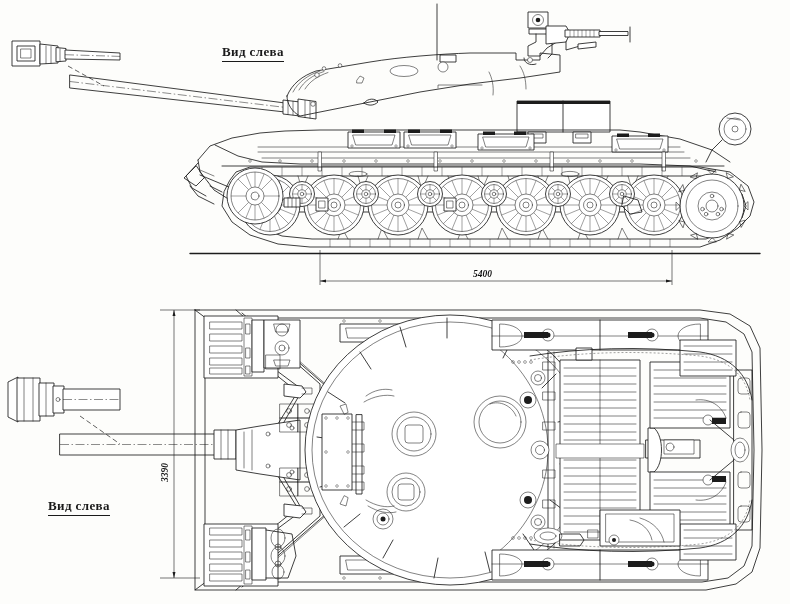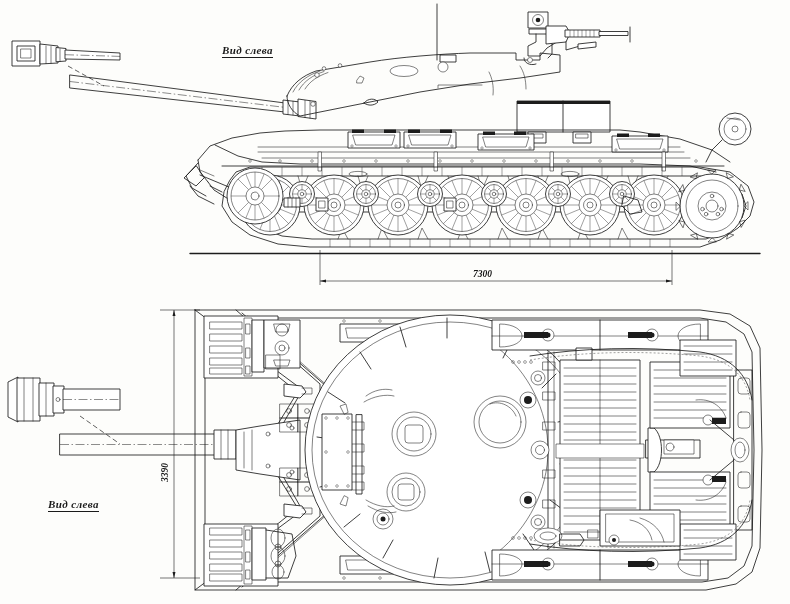--- a/index.html
+++ b/index.html
@@ -6,23 +6,22 @@
   body{
     width:790px;height:604px;overflow:hidden;
     font-family:"Liberation Serif", serif;
     background:#fdfdfb;
   }
   #sheet{position:relative;width:790px;height:604px;background:#fdfdfb;}
   svg{display:block;}
   .lbl{
     position:absolute;
     font-family:"Liberation Serif", serif;
-    font-style:italic;
     font-weight:700;
-    font-size:11px;
+    font-size:13px;
     color:#1a1a1a;
     letter-spacing:.4px;
     border-bottom:1px solid #1a1a1a;
     padding-bottom:1px;
     white-space:nowrap;
   }
   #label-left-view{left:222px;top:44px;}
   #label-top-view{left:48px;top:498px;}
   .dimtext{
     position:absolute;
@@ -862,17 +861,17 @@
       <line x1="160" y1="310" x2="200" y2="310" class="dim"></line>
       <line x1="160" y1="578" x2="200" y2="578" class="dim"></line>
       <line x1="174" y1="310" x2="174" y2="578" class="dim" marker-start="url(#arrR)" marker-end="url(#arrL)"></line>
     </g>
   </svg>
 
   <div class="lbl" id="label-left-view">Вид слева</div>
 
   <div class="lbl" id="label-top-view">Вид слева</div>
 
-  <div class="dimtext" id="dim-length-text">7300</div>
+  <div class="dimtext" id="dim-length-text">5400</div>
 
   <div class="dimtext" id="dim-width-text">3390</div>
 
 </div>
 
 </body></html>

